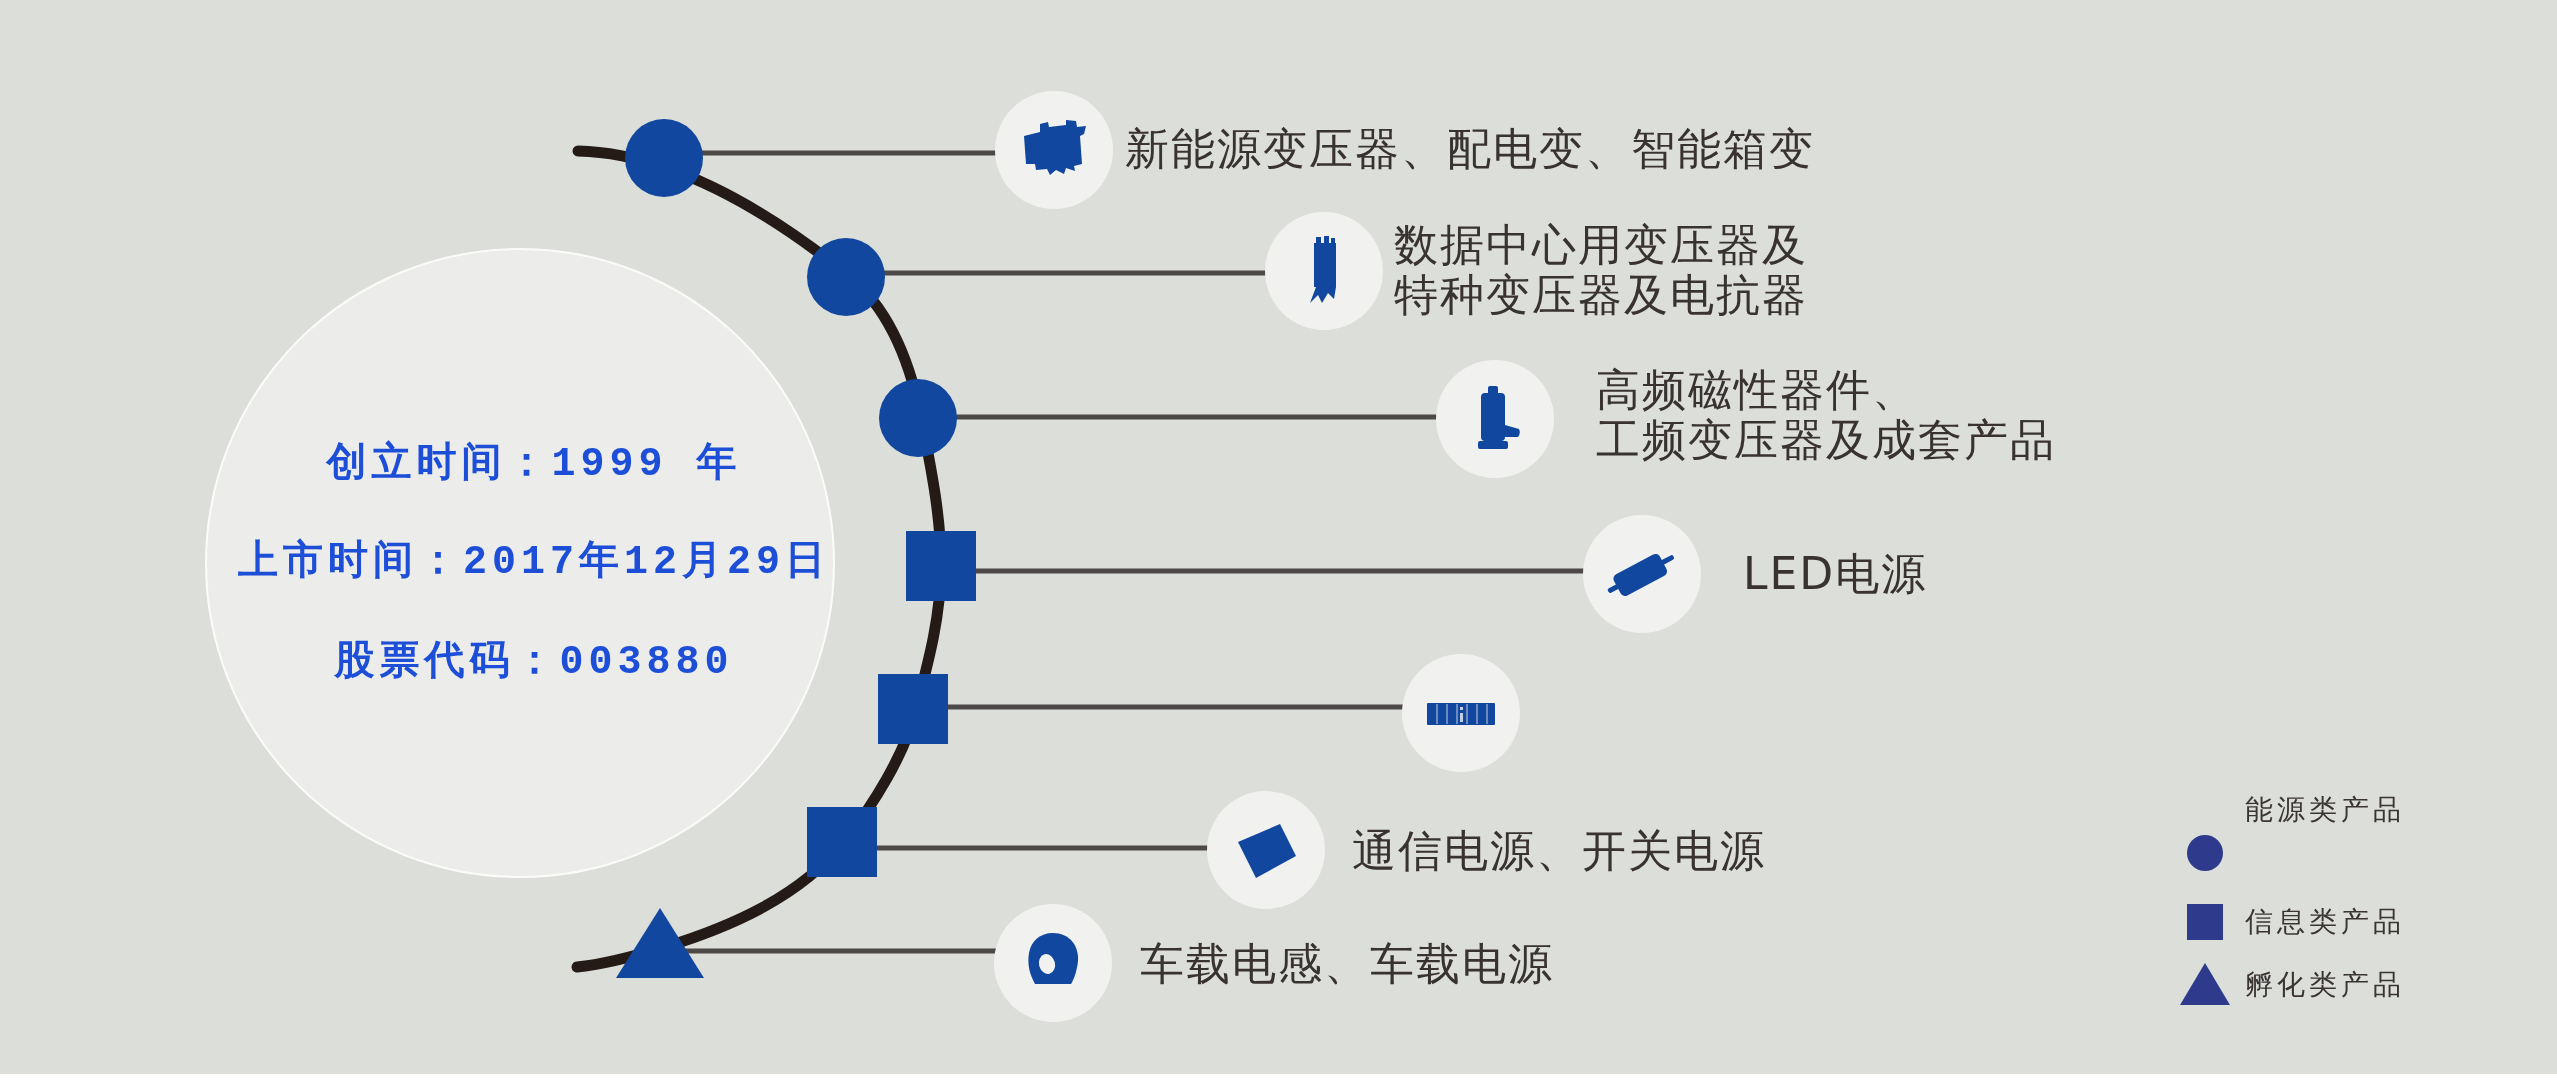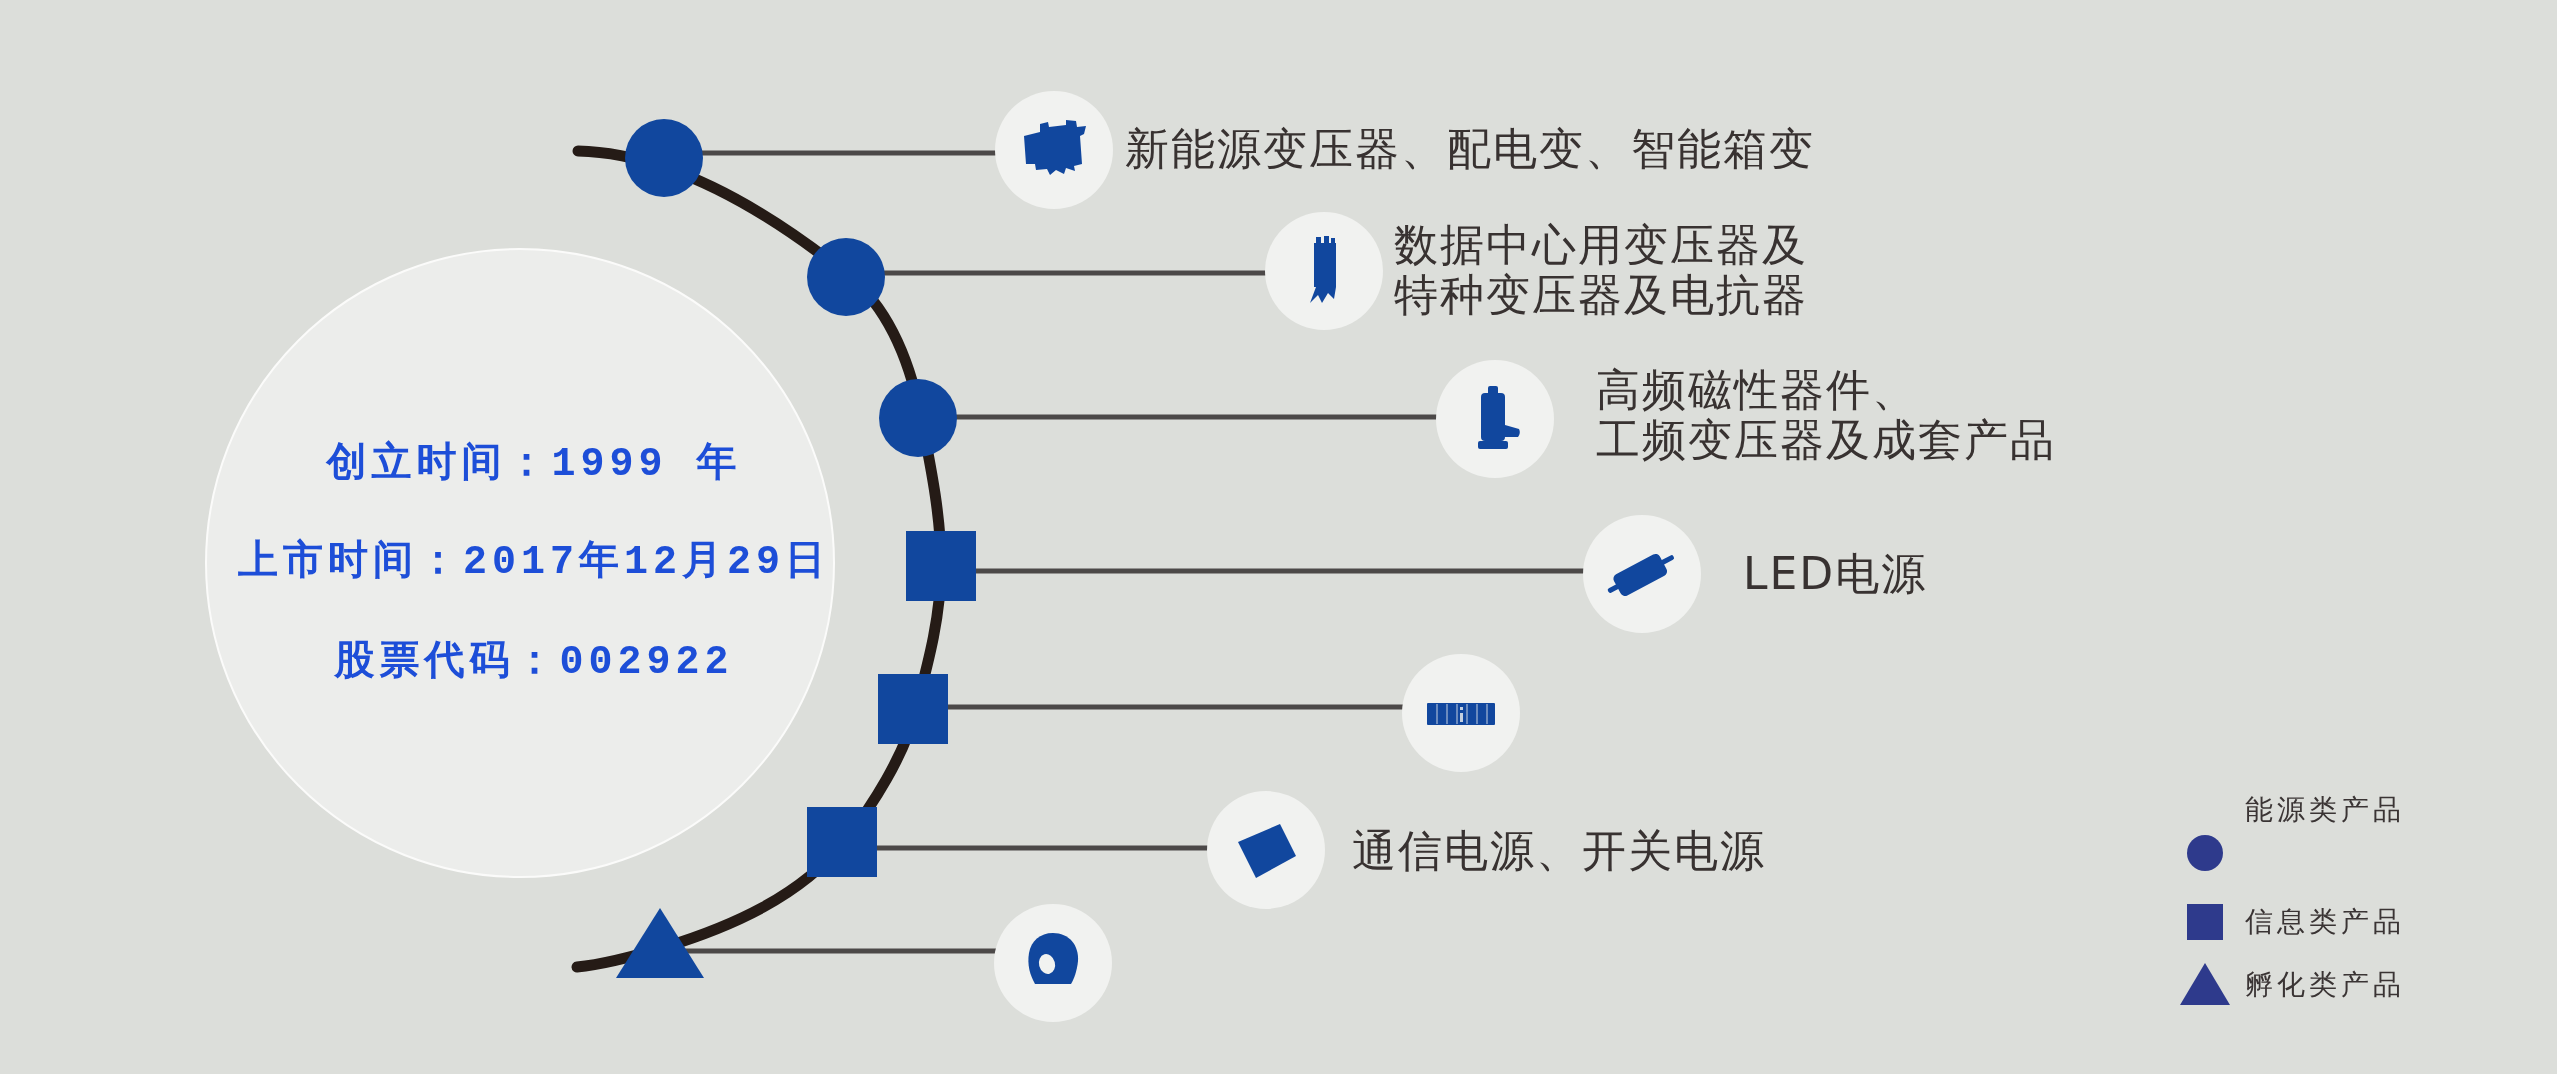--- a/index.html
+++ b/index.html
@@ -66,21 +66,21 @@
     <line class="connector" x1="660" y1="951" x2="1053" y2="951"></line>
     <path class="arc" d="M 578 151 C 668 153 762 206 849 276 C 888 308 910 362 921 417
          C 930 463 941 515 941 565 C 941 615 929 660 916 709
          C 905 755 872 806 845 841 C 800 897 730 927 665 947
          C 632 957 598 965 577 967"></path>
   </svg>
 
   <div class="info-circle"></div>
   <div class="info-line" style="top:435px;">创立时间：1999 年</div>
   <div class="info-line" style="top:533px;">上市时间：2017年12月29日</div>
-  <div class="info-line" style="top:633px;">股票代码：002922</div>
+  <div class="info-line" style="top:633px;">股票代码：003880</div>
 
   <div class="node circle" style="left:625px;top:119px;"></div>
   <div class="node circle" style="left:807px;top:238px;"></div>
   <div class="node circle" style="left:879px;top:379px;"></div>
   <div class="node square" style="left:906px;top:531px;"></div>
   <div class="node square" style="left:878px;top:674px;"></div>
   <div class="node square" style="left:807px;top:807px;"></div>
   <div class="node triangle" style="left:616px;top:908px;"></div>
 
   <div class="icon-circle" style="left:995px;top:91px;">
@@ -155,20 +155,23 @@
   <div class="row-label" style="left:1596px;top:365px;">
     <div class="line">高频磁性器件、</div>
     <div class="line">工频变压器及成套产品</div>
   </div>
   <div class="row-label" style="left:1743px;top:549px;">
     <div class="line">LED电源</div>
   </div>
   <div class="row-label" style="left:1352px;top:826px;">
     <div class="line">通信电源、开关电源</div>
   </div>
+  <div class="row-label" style="left:1140px;top:939px;">
+    <div class="line">车载电感、车载电源</div>
+  </div>
 
   <div class="legend-marker circle" style="left:2187px;top:835px;"></div>
   <div class="legend-label" style="top:782px;">能源类产品</div>
   <div class="legend-marker square" style="left:2187px;top:904px;"></div>
   <div class="legend-label" style="top:894px;">信息类产品</div>
   <div class="legend-marker triangle" style="left:2180px;top:963px;"></div>
   <div class="legend-label" style="top:957px;">孵化类产品</div>
 
   <div class="bottom-strip"></div>
 </div>

